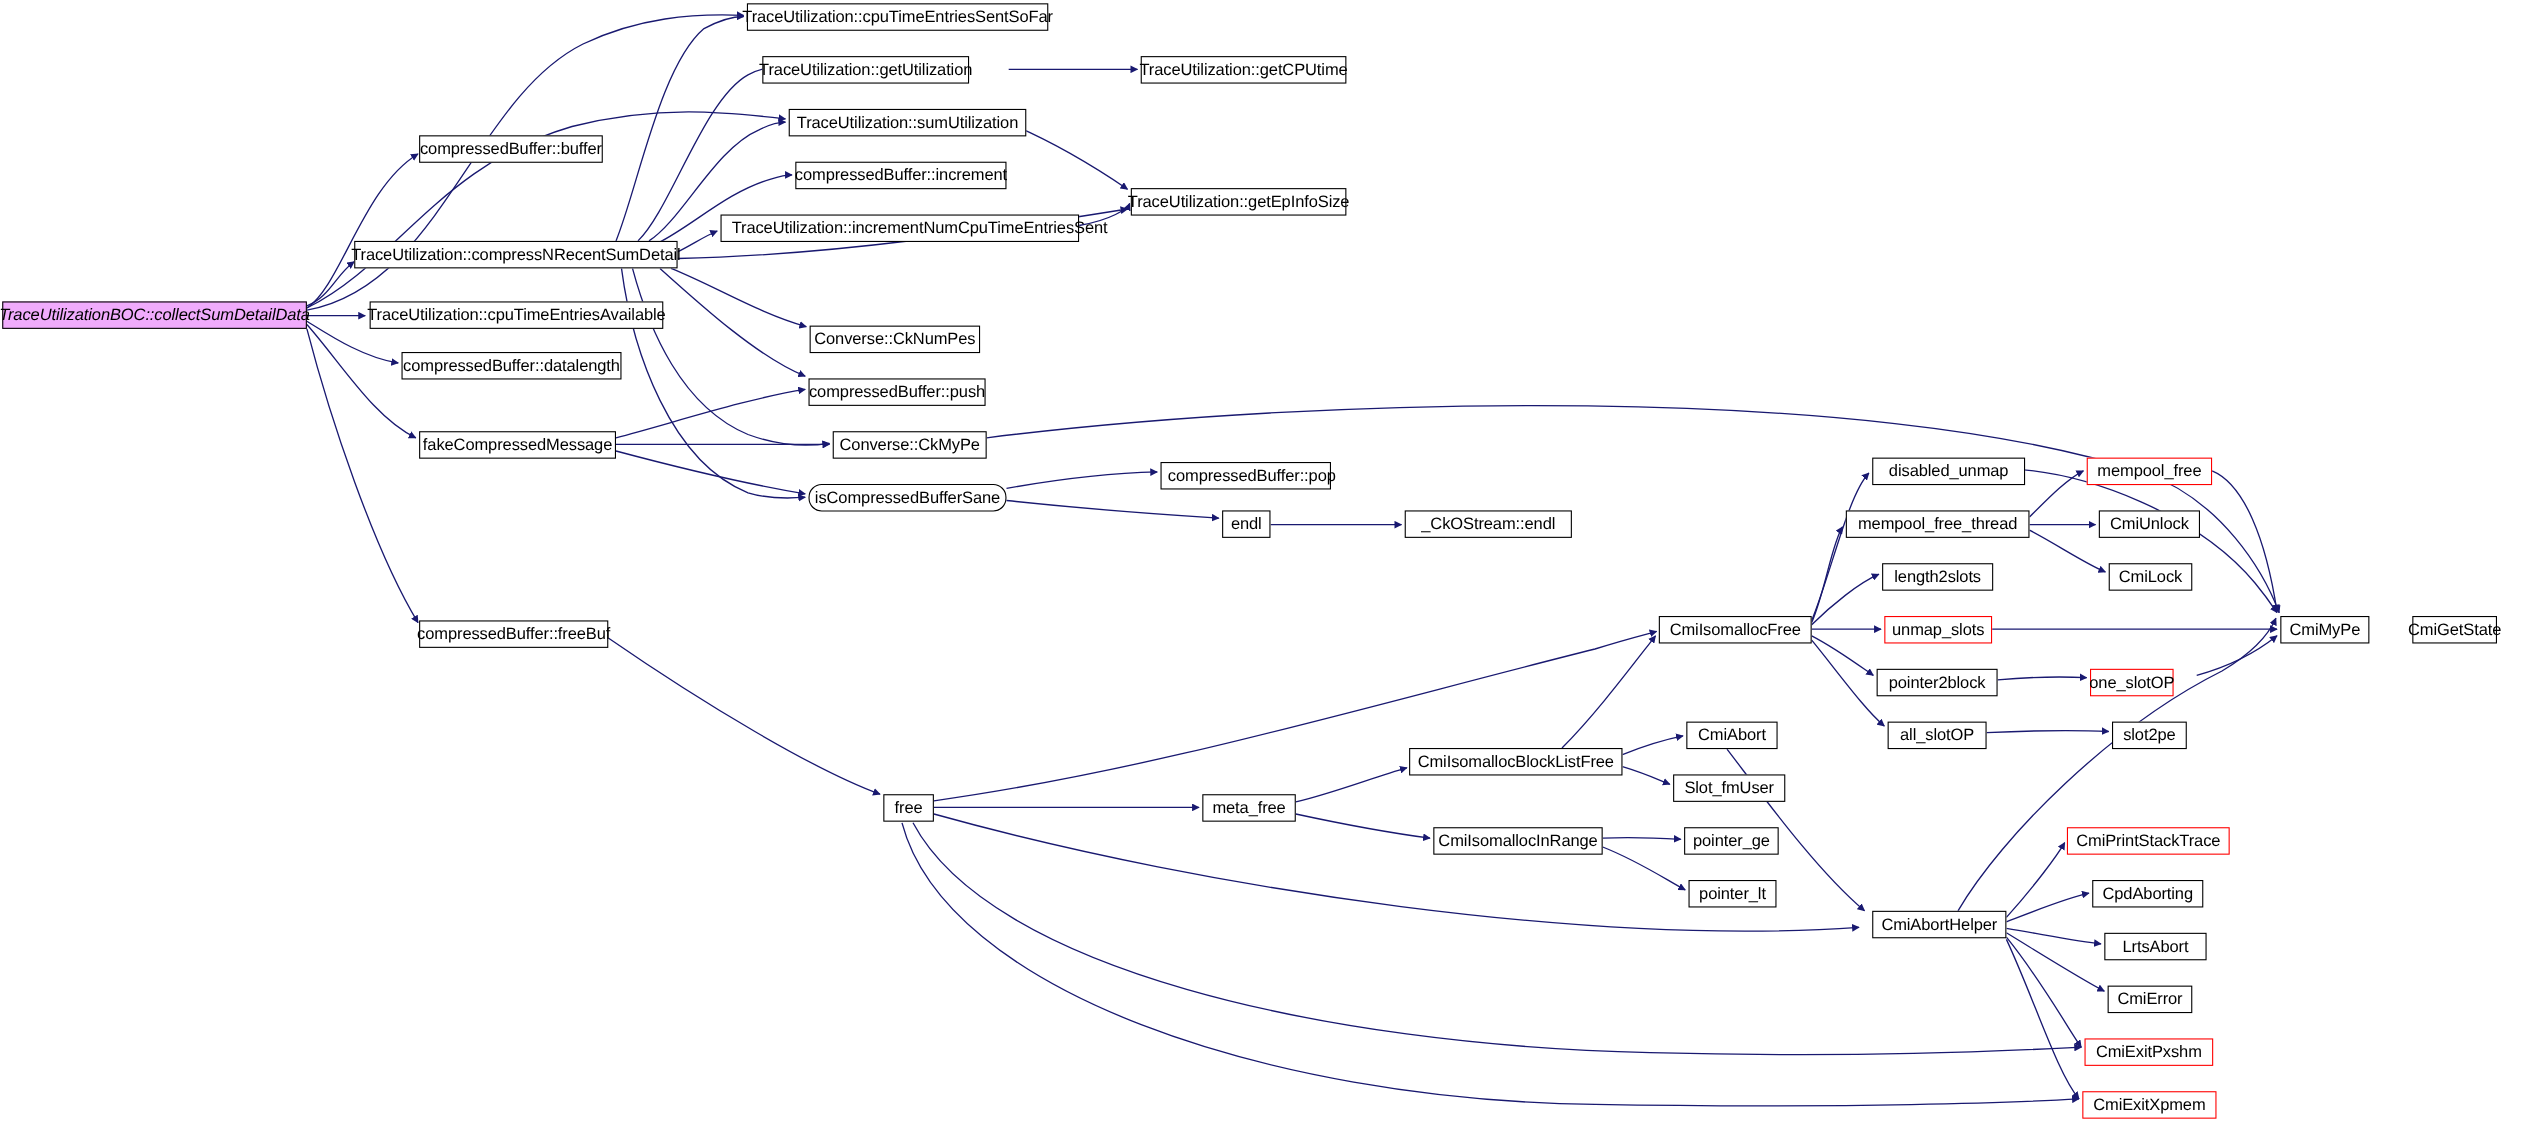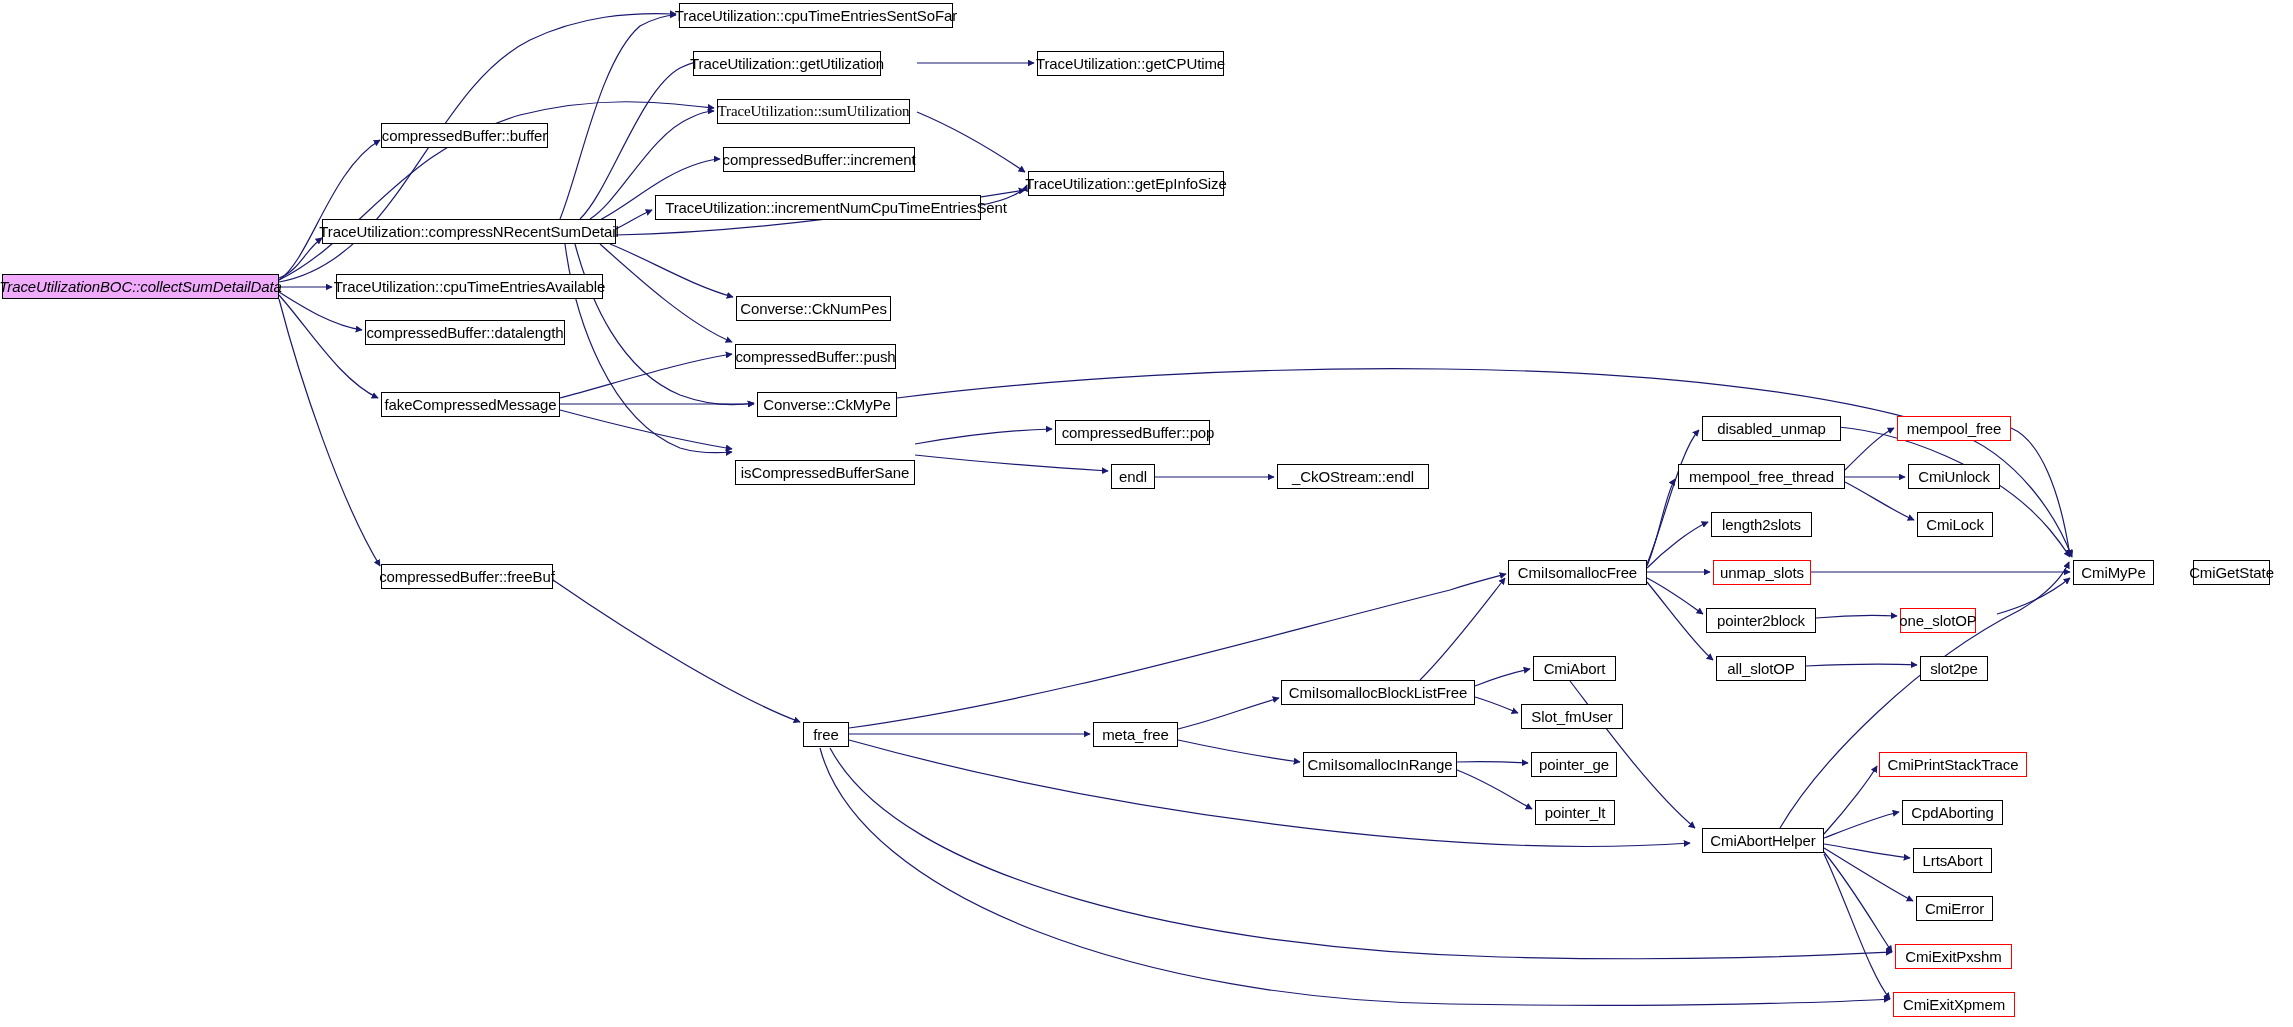--- a/index.html
+++ b/index.html
@@ -131,21 +131,21 @@
     </div>
     <div class="node" style="left: 679px; top: 3px; width: 274px; height: 25px;">
       <span class="node-label">TraceUtilization::cpuTimeEntriesSentSoFar</span>
     </div>
     <div class="node" style="left: 693px; top: 51px; width: 188px; height: 25px;">
       <span class="node-label">TraceUtilization::getUtilization</span>
     </div>
     <div class="node" style="left: 1037px; top: 51px; width: 187px; height: 25px;">
       <span class="node-label">TraceUtilization::getCPUtime</span>
     </div>
-    <div class="node" style="left: 717px; top: 99px; width: 193px; height: 25px; font-family: Liberation Serif, serif;">
+    <div class="node" style="left: 717px; top: 99px; width: 216px; height: 25px;">
       <span class="node-label">TraceUtilization::sumUtilization</span>
     </div>
     <div class="node" style="left: 381px; top: 123px; width: 167px; height: 25px;">
       <span class="node-label">compressedBuffer::buffer</span>
     </div>
     <div class="node" style="left: 723px; top: 147px; width: 192px; height: 25px;">
       <span class="node-label">compressedBuffer::increment</span>
     </div>
     <div class="node" style="left: 1028px; top: 171px; width: 196px; height: 25px;">
       <span class="node-label">TraceUtilization::getEpInfoSize</span>
@@ -170,21 +170,21 @@
     </div>
     <div class="node" style="left: 757px; top: 392px; width: 140px; height: 25px;">
       <span class="node-label">Converse::CkMyPe</span>
     </div>
     <div class="node" style="left: 381px; top: 392px; width: 179px; height: 25px;">
       <span class="node-label">fakeCompressedMessage</span>
     </div>
     <div class="node" style="left: 1055px; top: 420px; width: 155px; height: 25px; padding-left: 17px;">
       <span class="node-label">compressedBuffer::pop</span>
     </div>
-    <div class="node" style="left: 735px; top: 460px; width: 180px; height: 25px;">
+    <div class="node" style="left: 735px; top: 440px; width: 180px; height: 25px; border-radius: 12px;">
       <span class="node-label">isCompressedBufferSane</span>
     </div>
     <div class="node" style="left: 1111px; top: 464px; width: 44px; height: 25px;">
       <span class="node-label">endl</span>
     </div>
     <div class="node" style="left: 1277px; top: 464px; width: 152px; height: 25px;">
       <span class="node-label">_CkOStream::endl</span>
     </div>
     <div class="node" style="left: 1702px; top: 416px; width: 139px; height: 25px;">
       <span class="node-label">disabled_unmap</span>
@@ -254,21 +254,21 @@
     </div>
     <div class="node warn" style="left: 1879px; top: 752px; width: 148px; height: 25px;">
       <span class="node-label">CmiPrintStackTrace</span>
     </div>
     <div class="node" style="left: 1902px; top: 800px; width: 101px; height: 25px;">
       <span class="node-label">CpdAborting</span>
     </div>
     <div class="node" style="left: 1702px; top: 828px; width: 122px; height: 25px;">
       <span class="node-label">CmiAbortHelper</span>
     </div>
-    <div class="node" style="left: 1913px; top: 848px; width: 79px; height: 25px;">
+    <div class="node" style="left: 1913px; top: 848px; width: 93px; height: 25px;">
       <span class="node-label">LrtsAbort</span>
     </div>
     <div class="node" style="left: 1916px; top: 896px; width: 77px; height: 25px;">
       <span class="node-label">CmiError</span>
     </div>
     <div class="node warn" style="left: 1895px; top: 944px; width: 117px; height: 25px;">
       <span class="node-label">CmiExitPxshm</span>
     </div>
     <div class="node warn" style="left: 1893px; top: 992px; width: 122px; height: 25px;">
       <span class="node-label">CmiExitXpmem</span>

